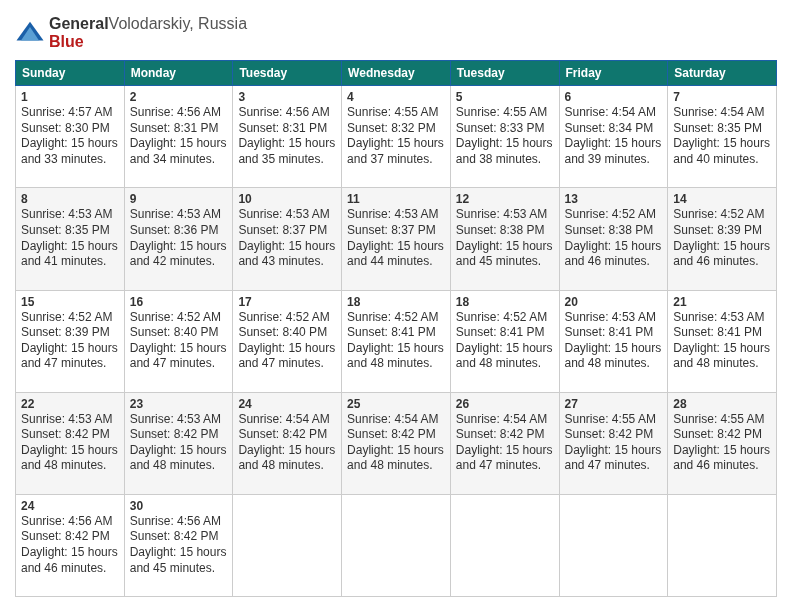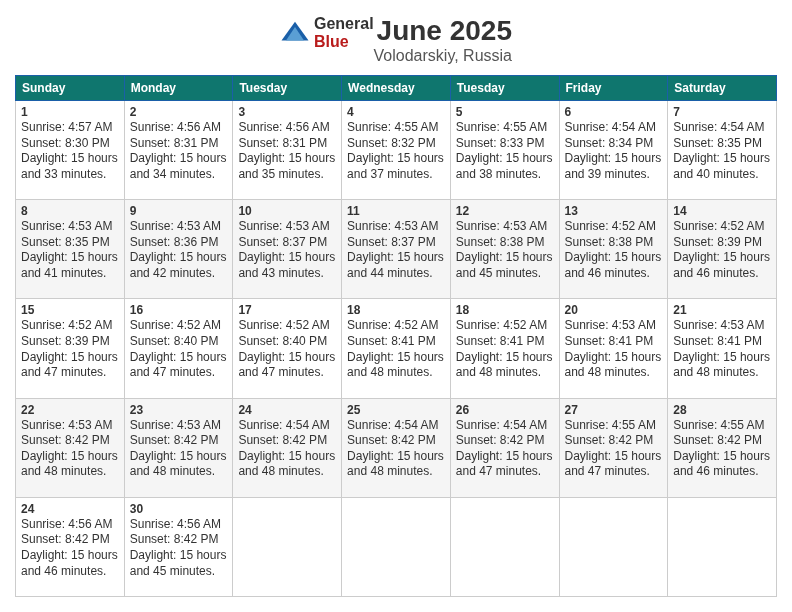--- a/index.html
+++ b/index.html
@@ -13,21 +13,21 @@
     }
     .page {
       width: 792px;
       height: 612px;
       padding: 15px;
       display: flex;
       flex-direction: column;
     }
     .header {
       display: flex;
-      justify-content: center;
+      justify-content: flex-start;
       align-items: flex-start;
       margin-bottom: 10px;
     }
     .logo {
       display: flex;
       align-items: center;
       gap: 4px;
     }
     .logo-text {
       display: flex;
@@ -111,21 +111,20 @@
       <svg class="logo-icon" viewBox="0 0 40 40">
         <polygon points="20,5 38,30 2,30" fill="#1a5fa8"></polygon>
         <polygon points="20,12 32,30 8,30" fill="#5a9fd4"></polygon>
       </svg>
       <div class="logo-text">
         <span class="logo-general">General</span>
         <span class="logo-blue">Blue</span>
       </div>
     </div>
     <div class="title-block">
-      <div class="main-title">June 2025</div>
       <div class="subtitle">Volodarskiy, Russia</div>
     </div>
   </div>
 
   <table class="calendar">
     <thead>
       <tr>
         <th>Sunday</th>
         <th>Monday</th>
         <th>Tuesday</th>

